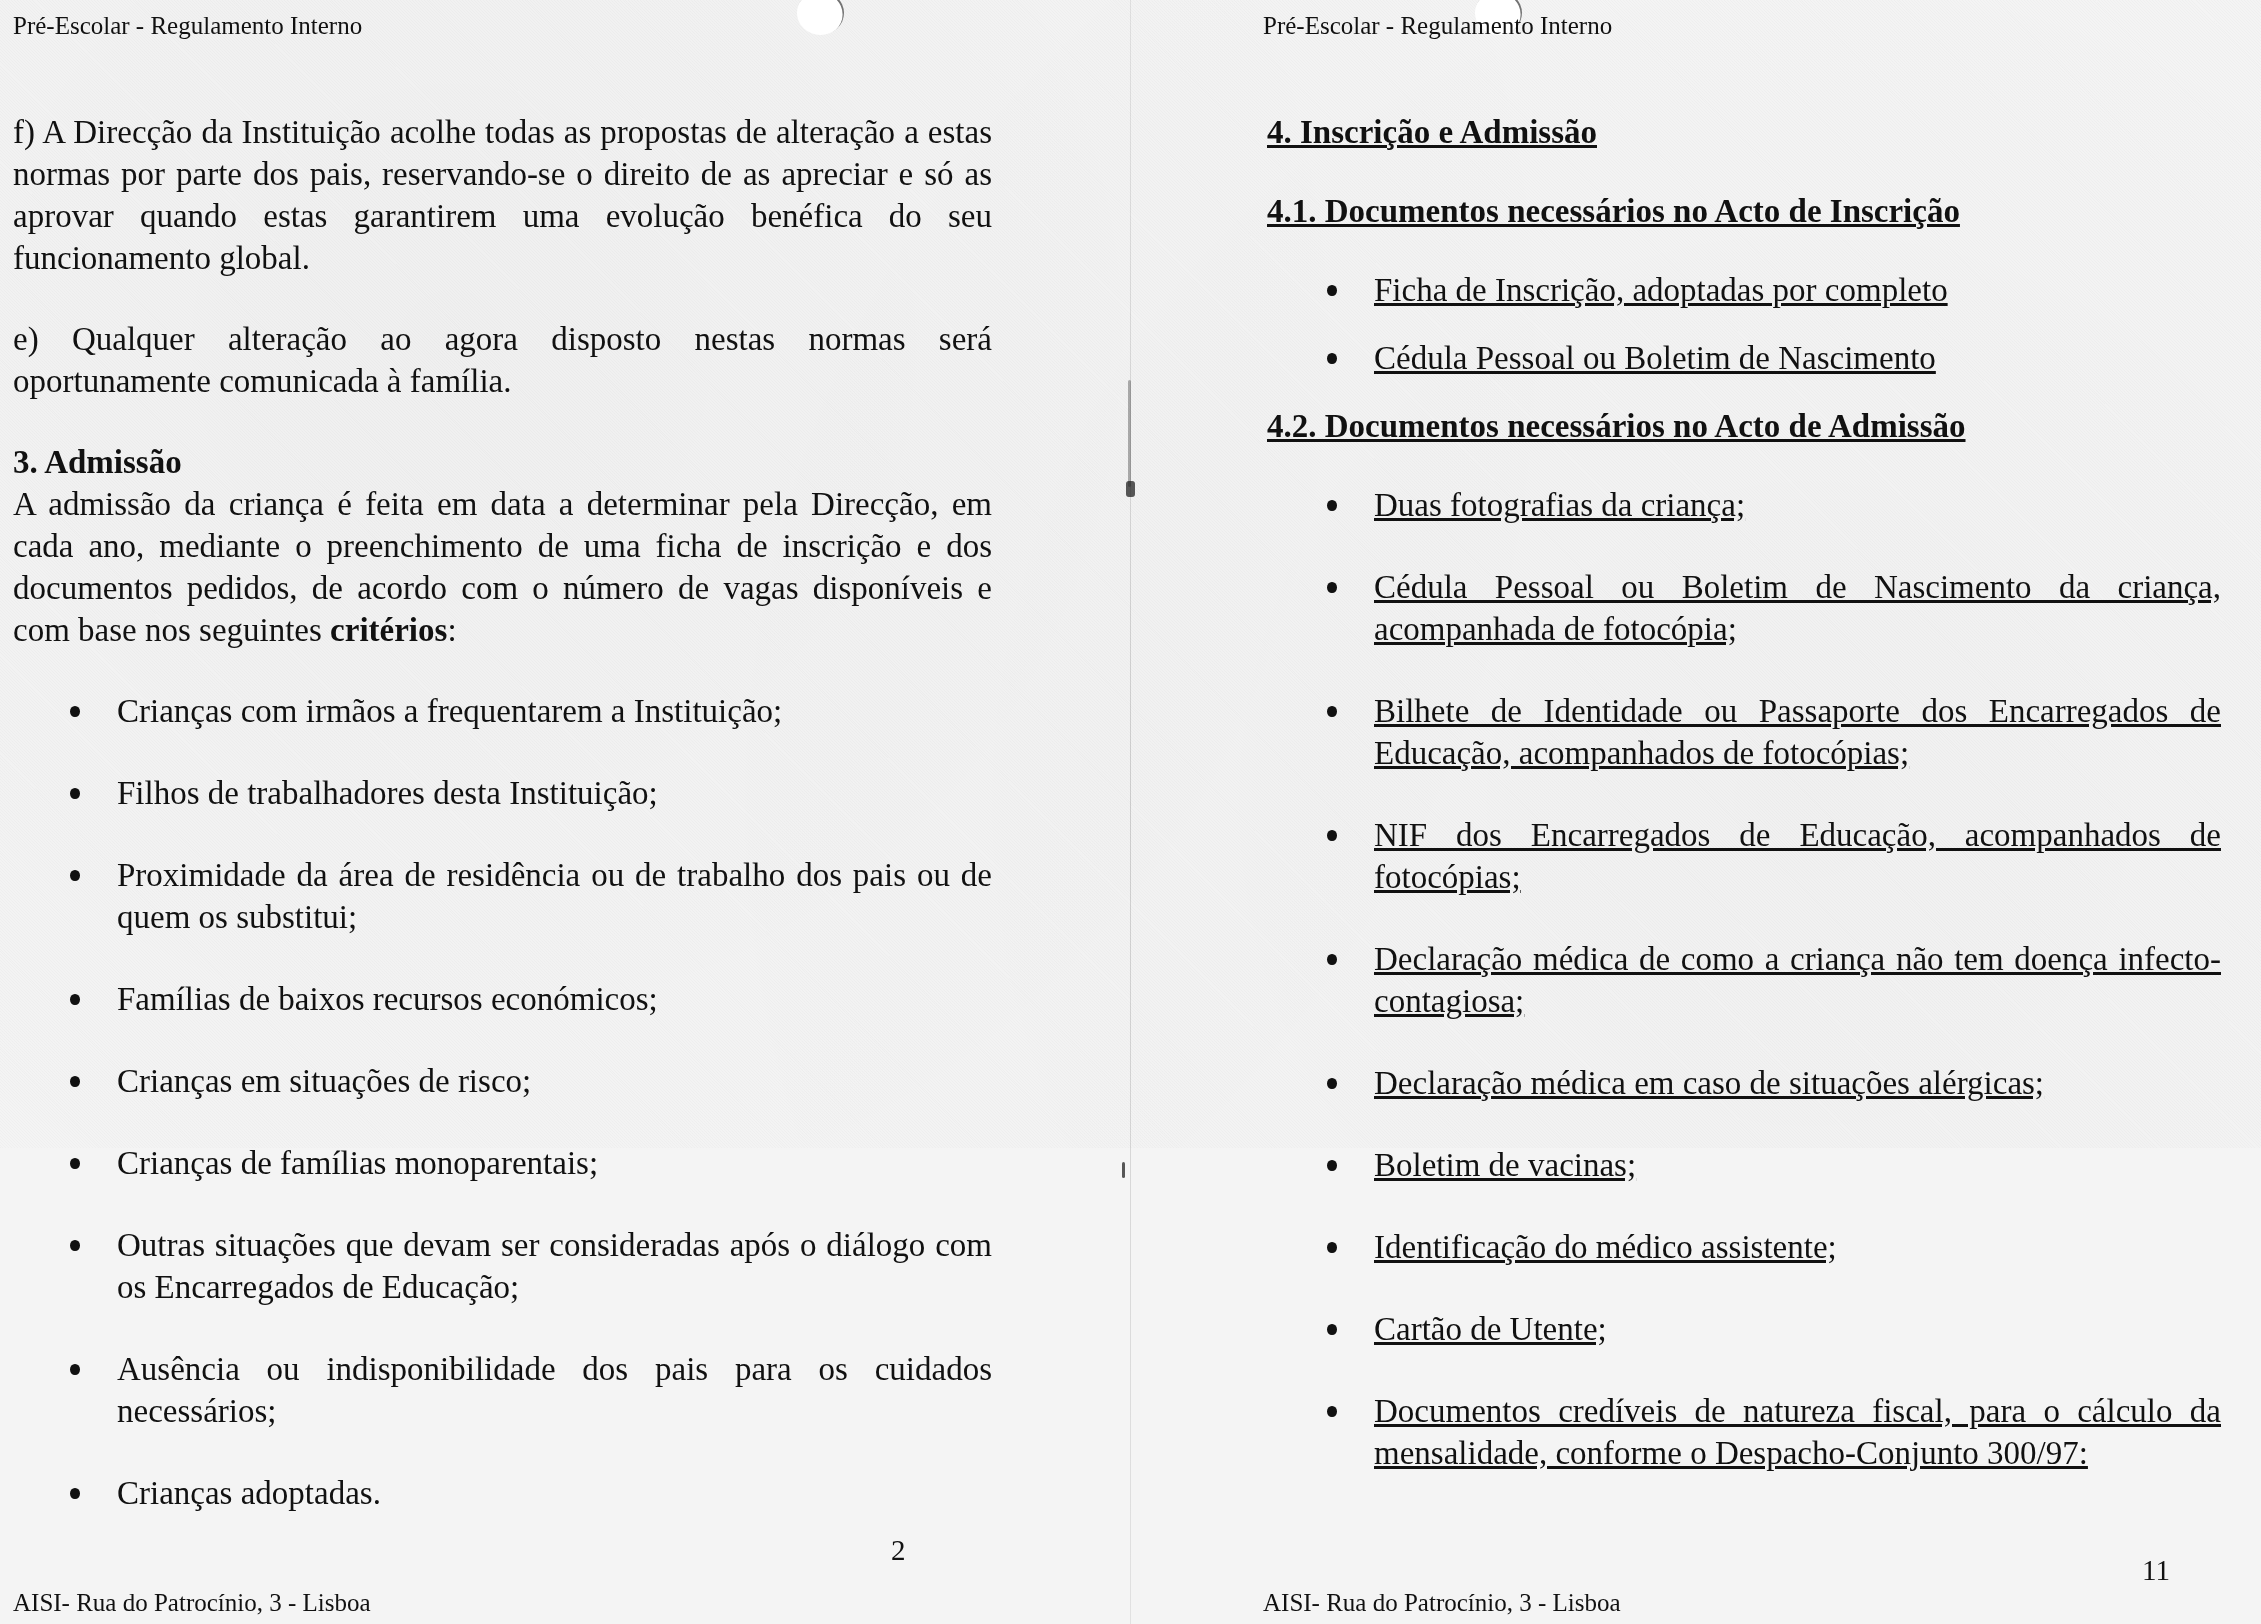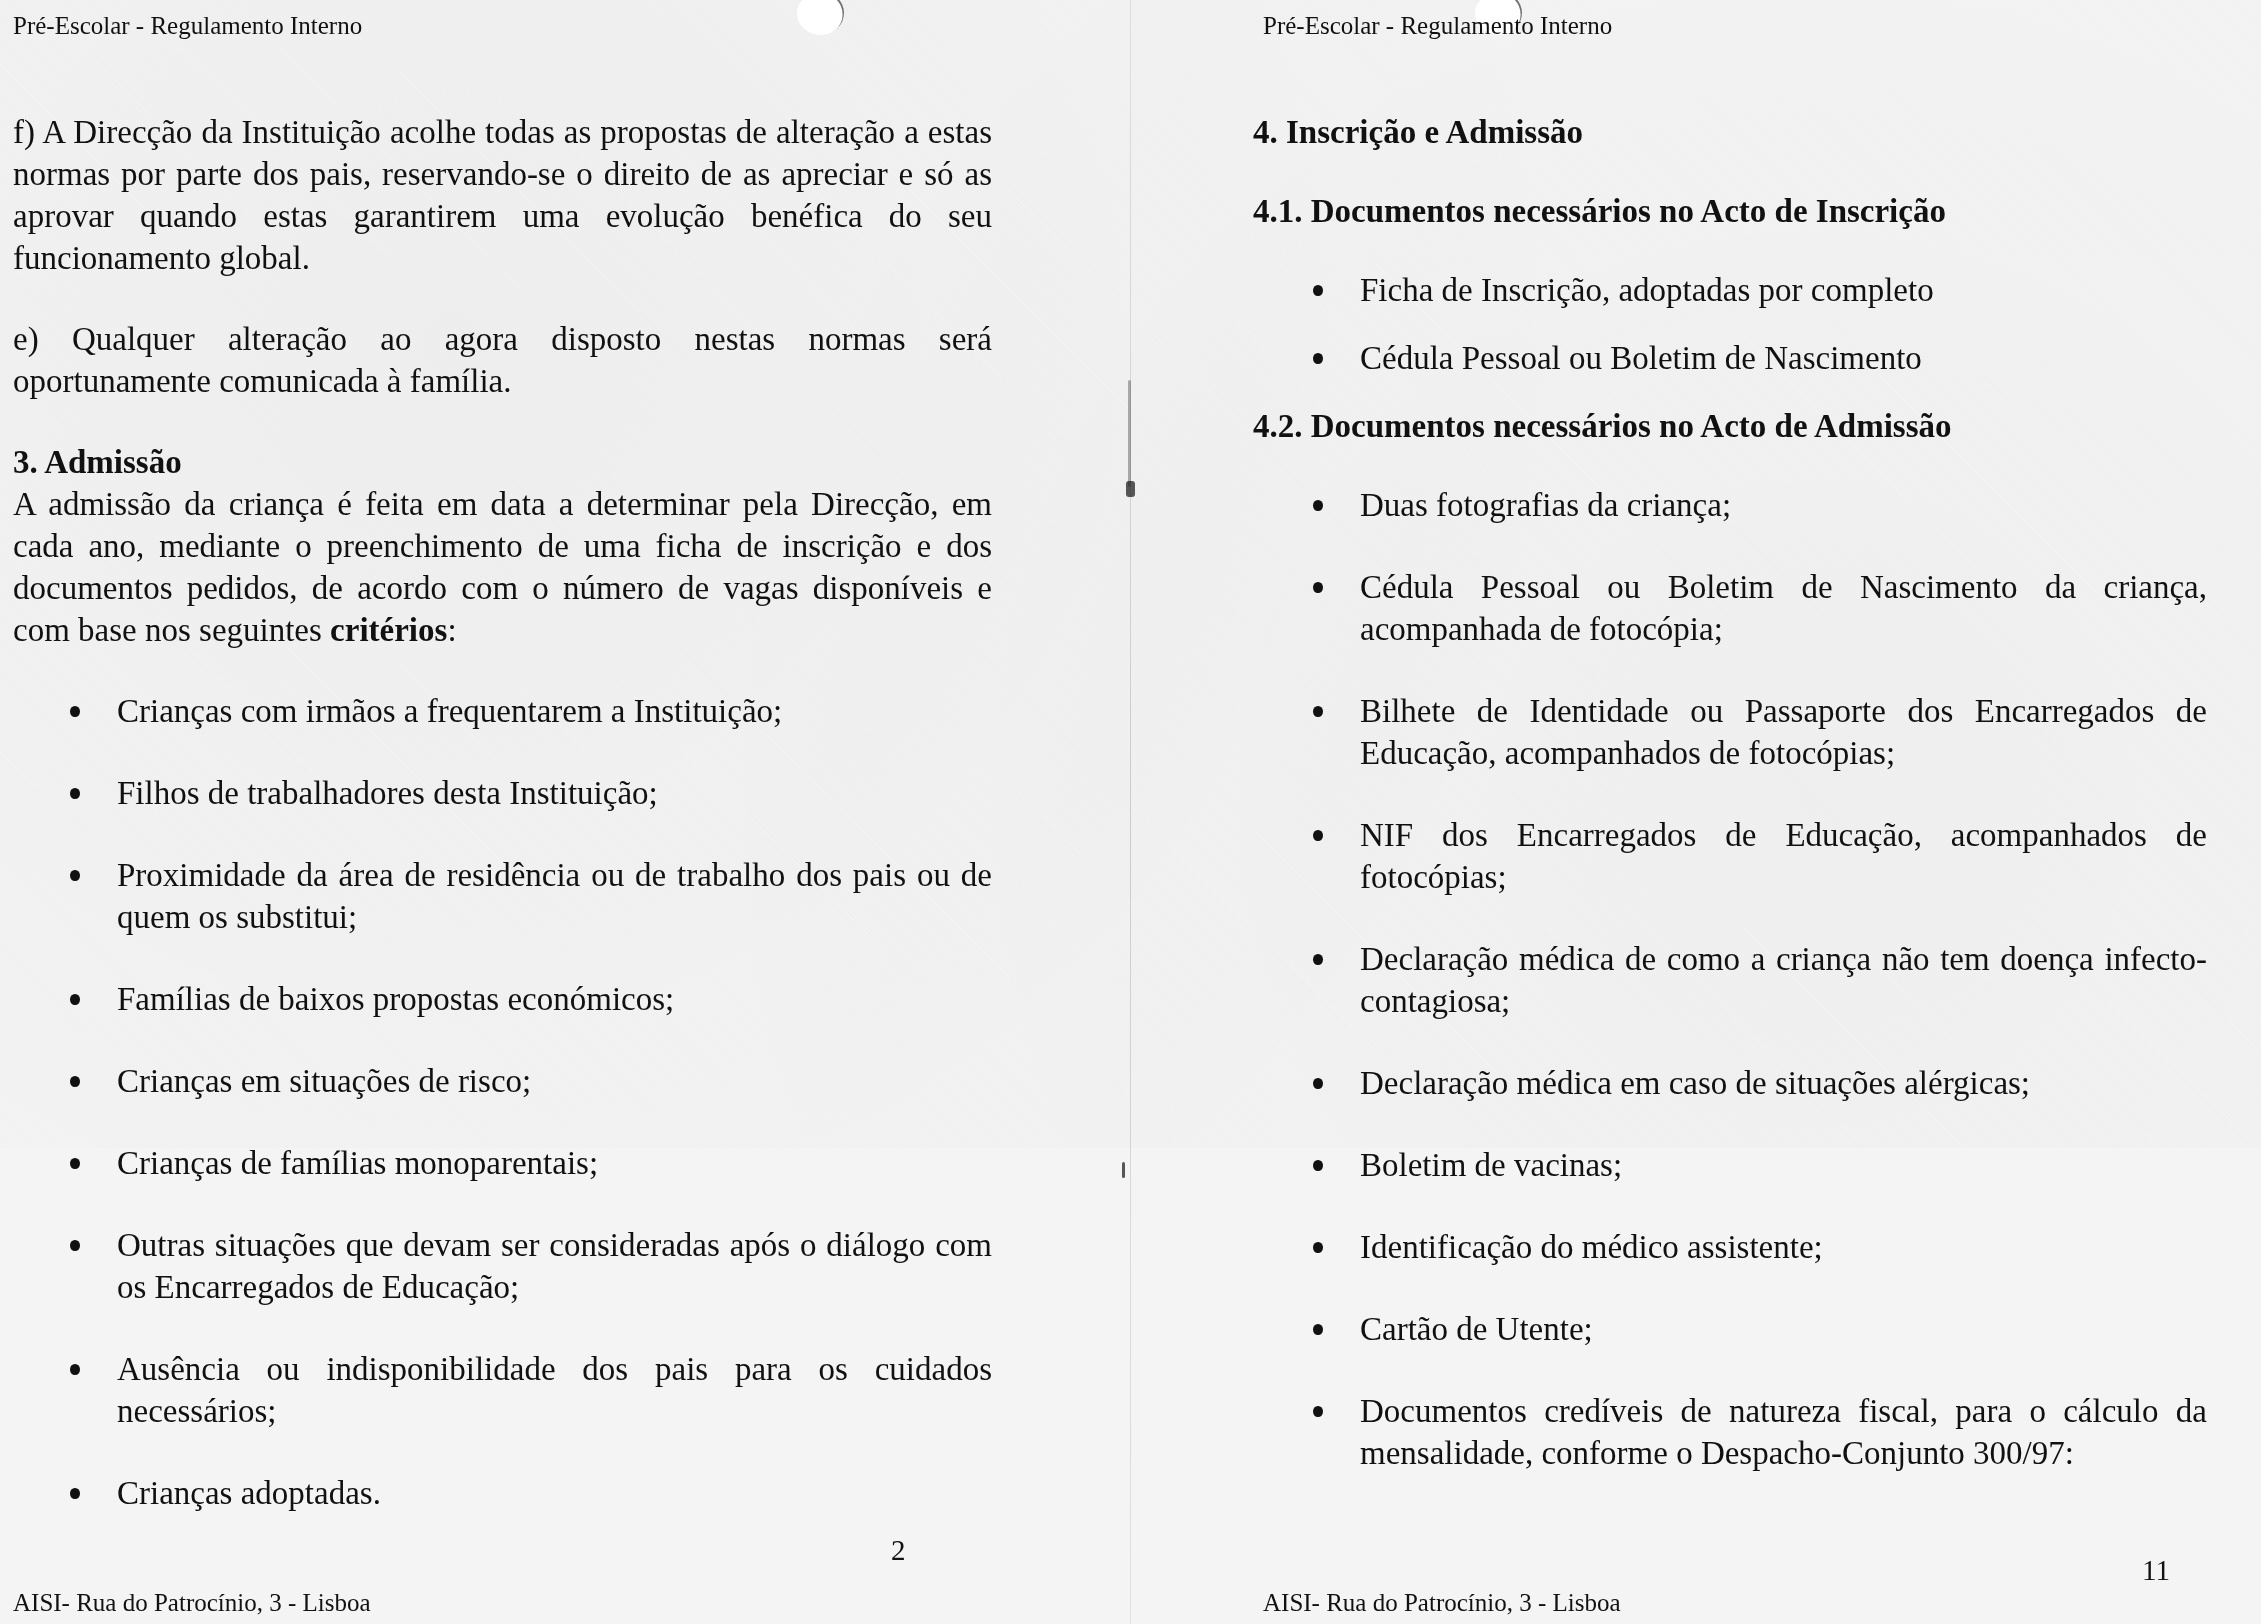--- a/index.html
+++ b/index.html
@@ -32,21 +32,21 @@
   .page-right { left: 1131px; width: 1131px; }
 
   .running-head {
     position: absolute; top: 10px; font-size: 25px; line-height: 31.5px; white-space: nowrap;
   }
   .page-left .running-head { left: 13px; }
   .page-right .running-head { left: 132px; }
 
   .content { position: absolute; top: 111px; font-size: 33px; line-height: 42px; }
   .page-left .content { left: 13px; width: 979px; }
-  .page-right .content { left: 122px; width: 954px; }
+  .page-right .content { left: 136px; width: 954px; text-decoration: underline; }
 
   p { margin: 0; text-align: justify; }
   .para { margin-bottom: 39px; }
   h2 { margin: 0; font-size: 33px; font-weight: bold; line-height: 42px; }
   .h-sec { }
   .page-right .h-sec { margin-bottom: 37px; }
   .page-right .h-sub { margin-bottom: 37px; }
 
   ul.bullets { list-style: none; margin: 0; padding: 0; }
   ul.bullets li { position: relative; margin-bottom: 40px; text-align: justify; }
@@ -84,21 +84,21 @@
     <div class="content">
       <p class="para">f) A Direcção da Instituição acolhe todas as propostas de alteração a estas normas por parte dos pais, reservando-se o direito de as apreciar e só as aprovar quando estas garantirem uma evolução benéfica do seu funcionamento global.</p>
       <p class="para">e) Qualquer alteração ao agora disposto nestas normas será oportunamente comunicada à família.</p>
       <h2 class="h-sec">3. Admissão</h2>
       <p class="para"><span>A admissão da criança é feita em data a determinar pela Direcção, em cada ano, mediante o preenchimento de uma ficha de inscrição e dos documentos pedidos, de acordo com o número de vagas disponíveis e com base nos seguintes </span><b>critérios</b><span>:</span></p>
 
       <ul class="bullets">
         <li><span class="dot"></span><span>Crianças com irmãos a frequentarem a Instituição;</span></li>
         <li><span class="dot"></span><span>Filhos de trabalhadores desta Instituição;</span></li>
         <li><span class="dot"></span><span>Proximidade da área de residência ou de trabalho dos pais ou de quem os substitui;</span></li>
-        <li><span class="dot"></span><span>Famílias de baixos propostas económicos;</span></li>
+        <li><span class="dot"></span><span>Famílias de baixos recursos económicos;</span></li>
         <li><span class="dot"></span><span>Crianças em situações de risco;</span></li>
         <li><span class="dot"></span><span>Crianças de famílias monoparentais;</span></li>
         <li><span class="dot"></span><span>Outras situações que devam ser consideradas após o diálogo com os Encarregados de Educação;</span></li>
         <li><span class="dot"></span><span>Ausência ou indisponibilidade dos pais para os cuidados necessários;</span></li>
         <li><span class="dot"></span><span>Crianças adoptadas.</span></li>
       </ul>
     </div>
 
     <div class="page-number">2</div>
     <div class="footer">AISI- Rua do Patrocínio, 3 - Lisboa</div>

